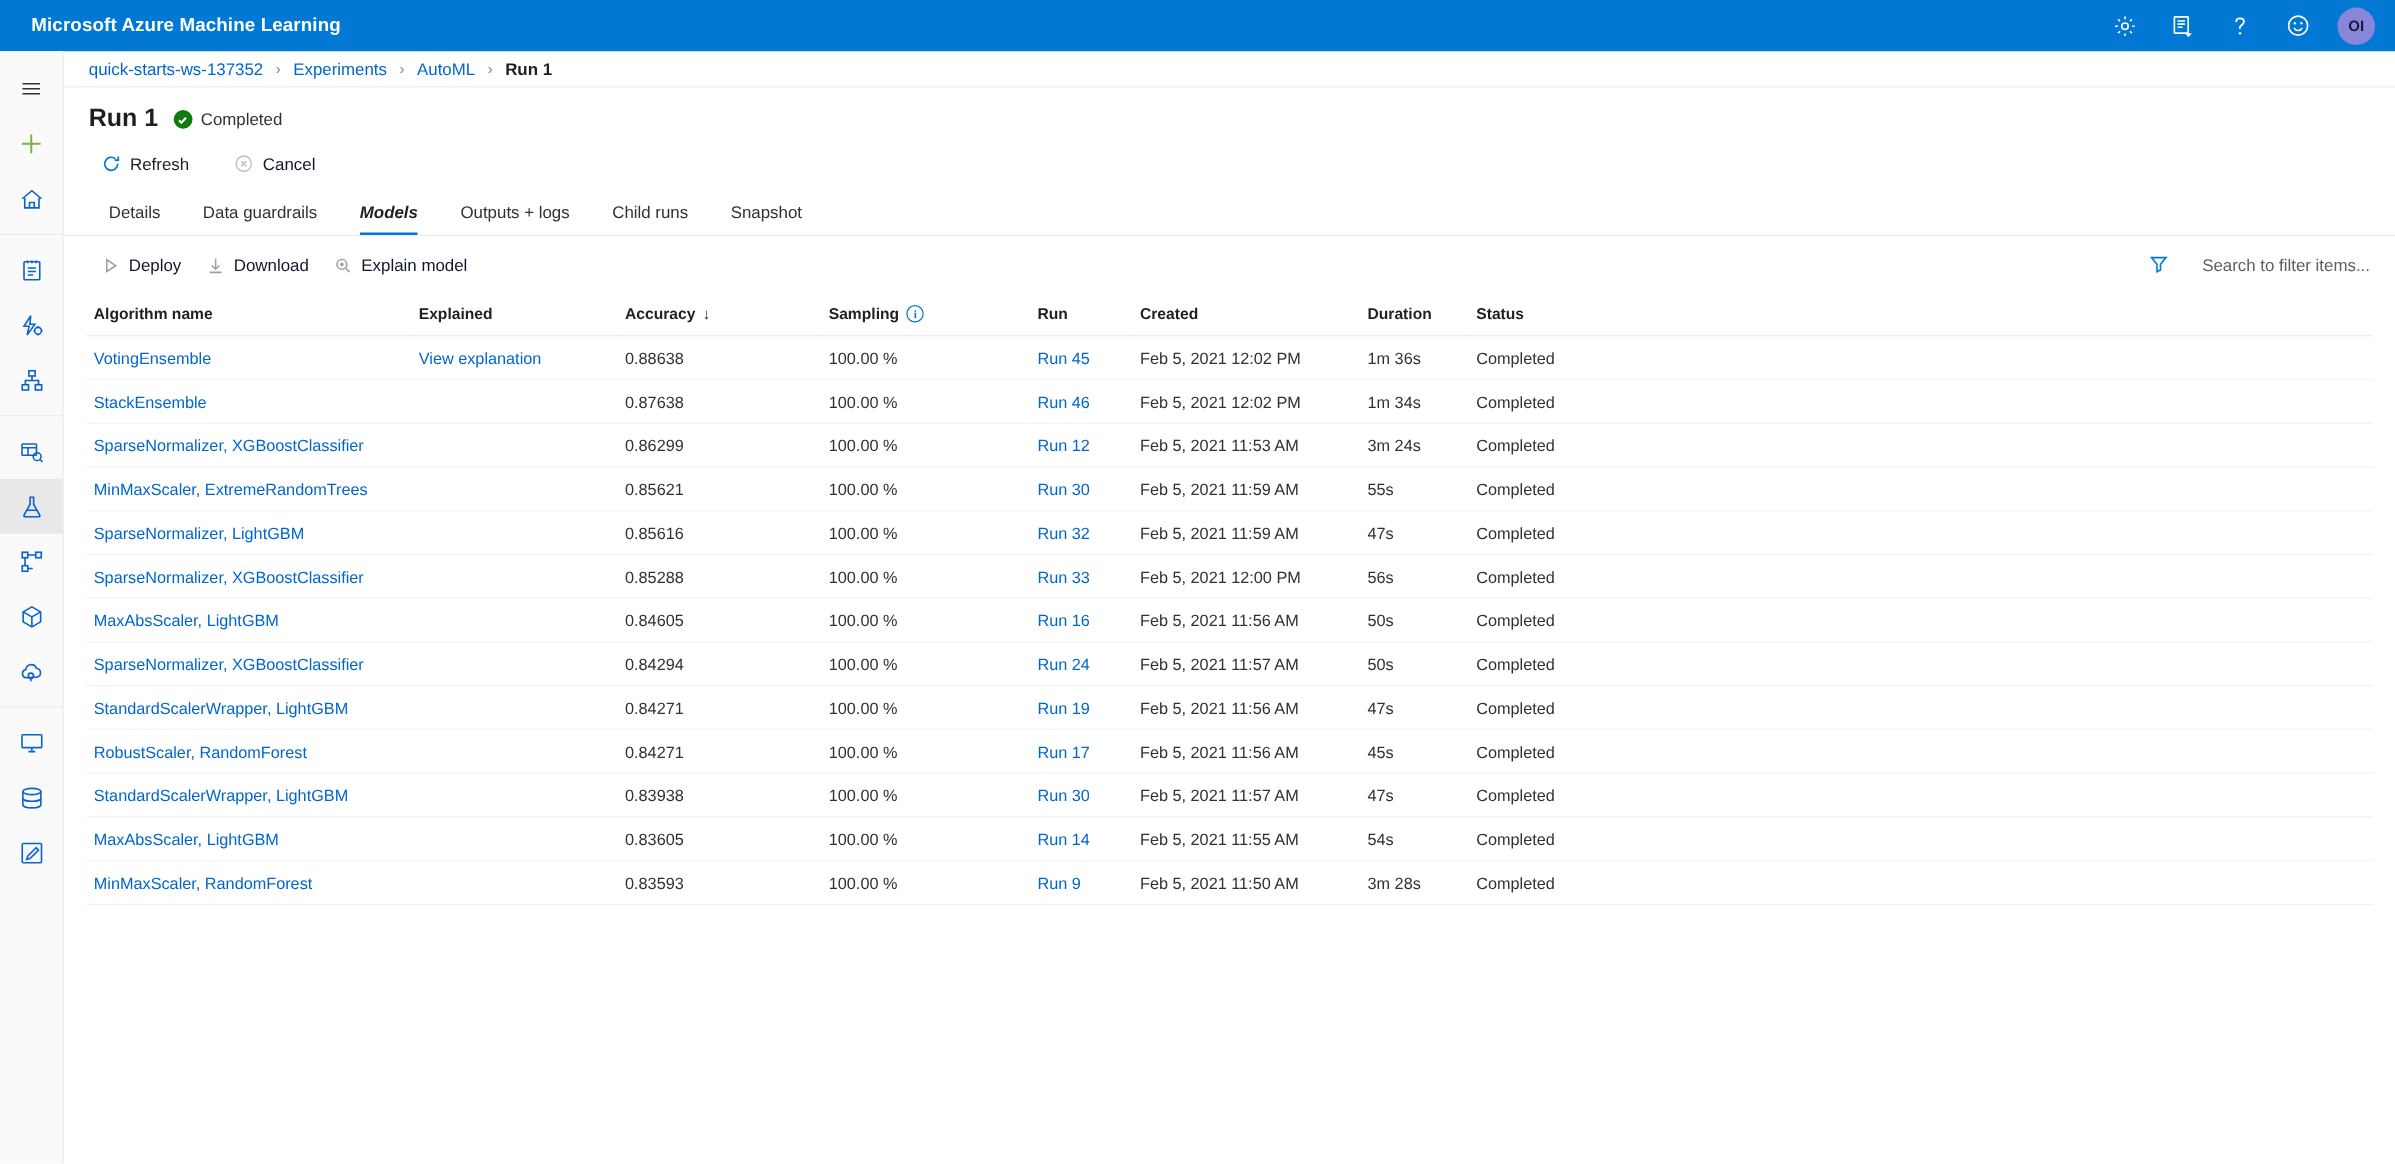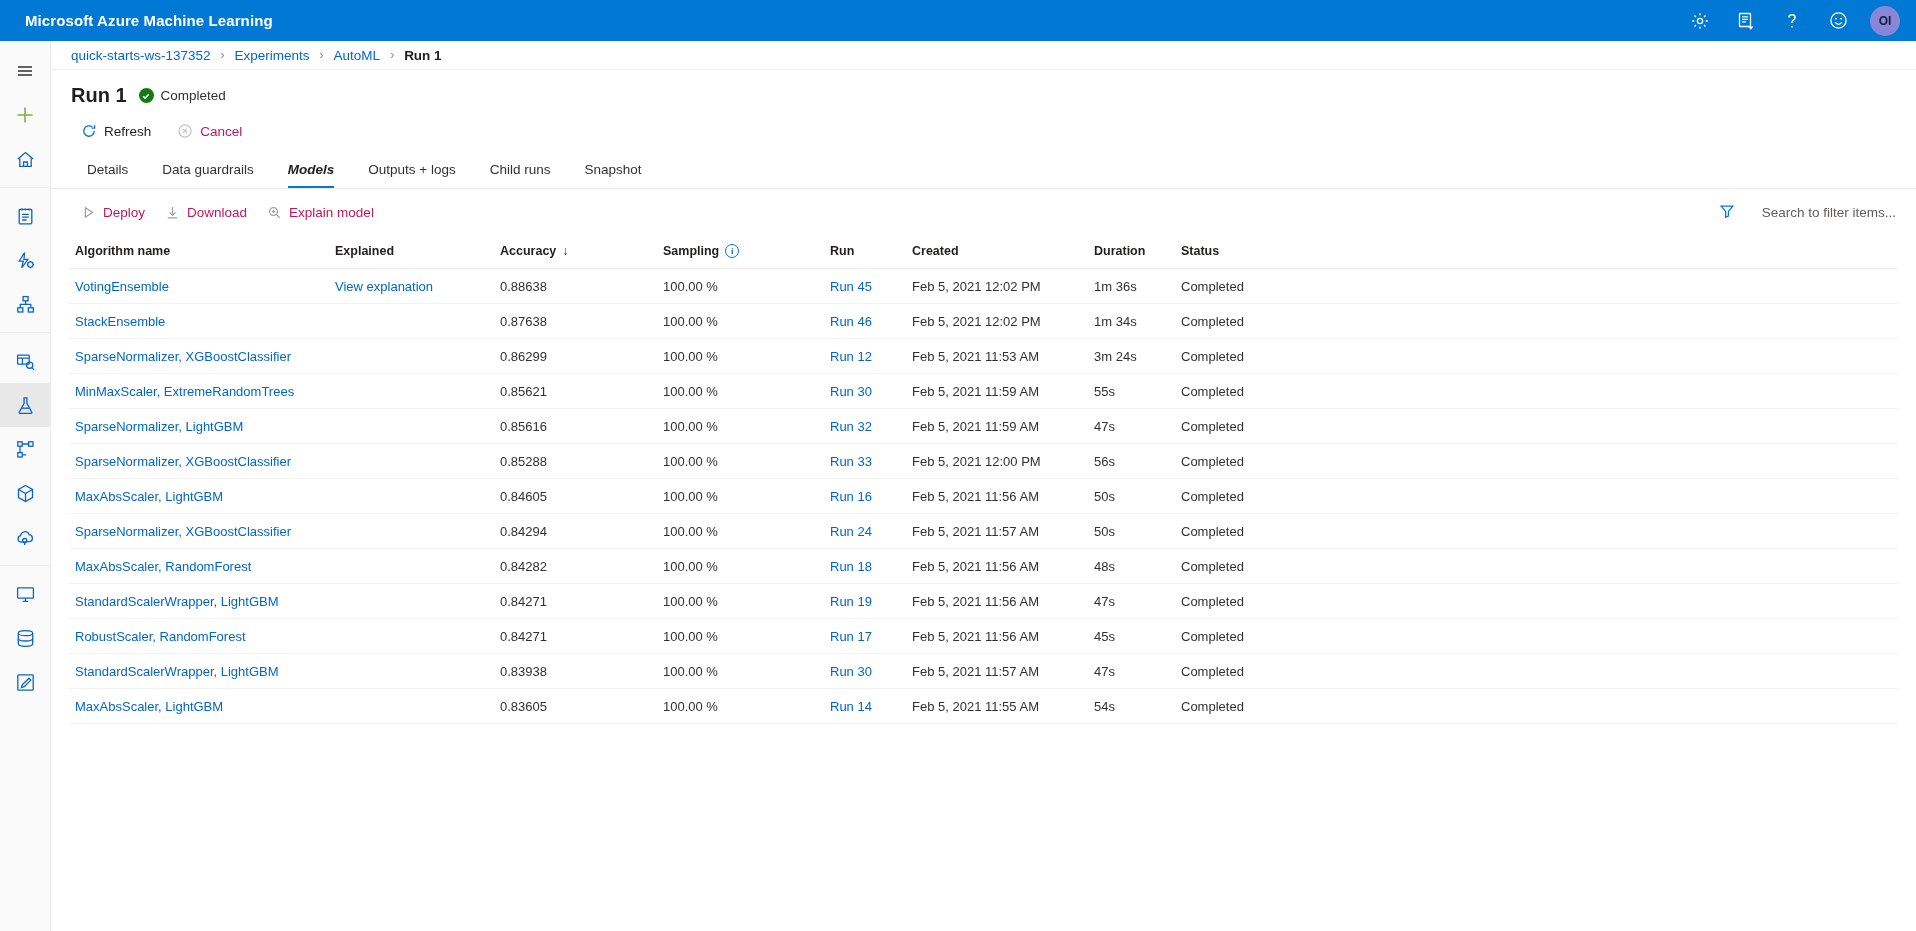--- a/index.html
+++ b/index.html
@@ -91,31 +91,31 @@
   .check-circle {
     width: 15px; height: 15px; border-radius: 50%;
     background: #107c10;
     display: flex; align-items: center; justify-content: center;
   }
 
   
   .cmdbar {
     display: flex; align-items: center;
     padding: 11px 0 0 20px;
-    gap: 6px;
+    gap: 16px;
   }
   .cmd {
     display: flex; align-items: center; gap: 7px;
     padding: 5px 10px;
     font-size: 13.5px;
     color: #201f1e;
     cursor: pointer;
     white-space: nowrap;
   }
-  .cmd.disabled { color: #be185d; cursor: default; }
+  .cmd.disabled { color: #0f172a; cursor: default; }
   .cmd svg { display: block; }
 
   
   .tabs {
     display: flex; align-items: flex-end;
     padding: 12px 0 0 20px;
     border-bottom: 1px solid #edebe9;
     gap: 2px;
   }
   .tab {
@@ -568,30 +568,20 @@
               <td><span class="link">SparseNormalizer, XGBoostClassifier</span></td>
               <td></td>
               <td>0.84294</td>
               <td>100.00 %</td>
               <td><span class="link">Run 24</span></td>
               <td>Feb 5, 2021 11:57 AM</td>
               <td>50s</td>
               <td>Completed</td>
             </tr>
             <tr>
-              <td><span class="link">MaxAbsScaler, RandomForest</span></td>
-              <td></td>
-              <td>0.84282</td>
-              <td>100.00 %</td>
-              <td><span class="link">Run 18</span></td>
-              <td>Feb 5, 2021 11:56 AM</td>
-              <td>48s</td>
-              <td>Completed</td>
-            </tr>
-            <tr>
               <td><span class="link">StandardScalerWrapper, LightGBM</span></td>
               <td></td>
               <td>0.84271</td>
               <td>100.00 %</td>
               <td><span class="link">Run 19</span></td>
               <td>Feb 5, 2021 11:56 AM</td>
               <td>47s</td>
               <td>Completed</td>
             </tr>
             <tr>
@@ -617,18 +607,28 @@
             <tr>
               <td><span class="link">MaxAbsScaler, LightGBM</span></td>
               <td></td>
               <td>0.83605</td>
               <td>100.00 %</td>
               <td><span class="link">Run 14</span></td>
               <td>Feb 5, 2021 11:55 AM</td>
               <td>54s</td>
               <td>Completed</td>
             </tr>
+            <tr>
+              <td><span class="link">MinMaxScaler, RandomForest</span></td>
+              <td></td>
+              <td>0.83593</td>
+              <td>100.00 %</td>
+              <td><span class="link">Run 9</span></td>
+              <td>Feb 5, 2021 11:50 AM</td>
+              <td>3m 28s</td>
+              <td>Completed</td>
+            </tr>
           </tbody>
       </table>
     </div>
 
   </div>
 </div>
 
 </body></html>

